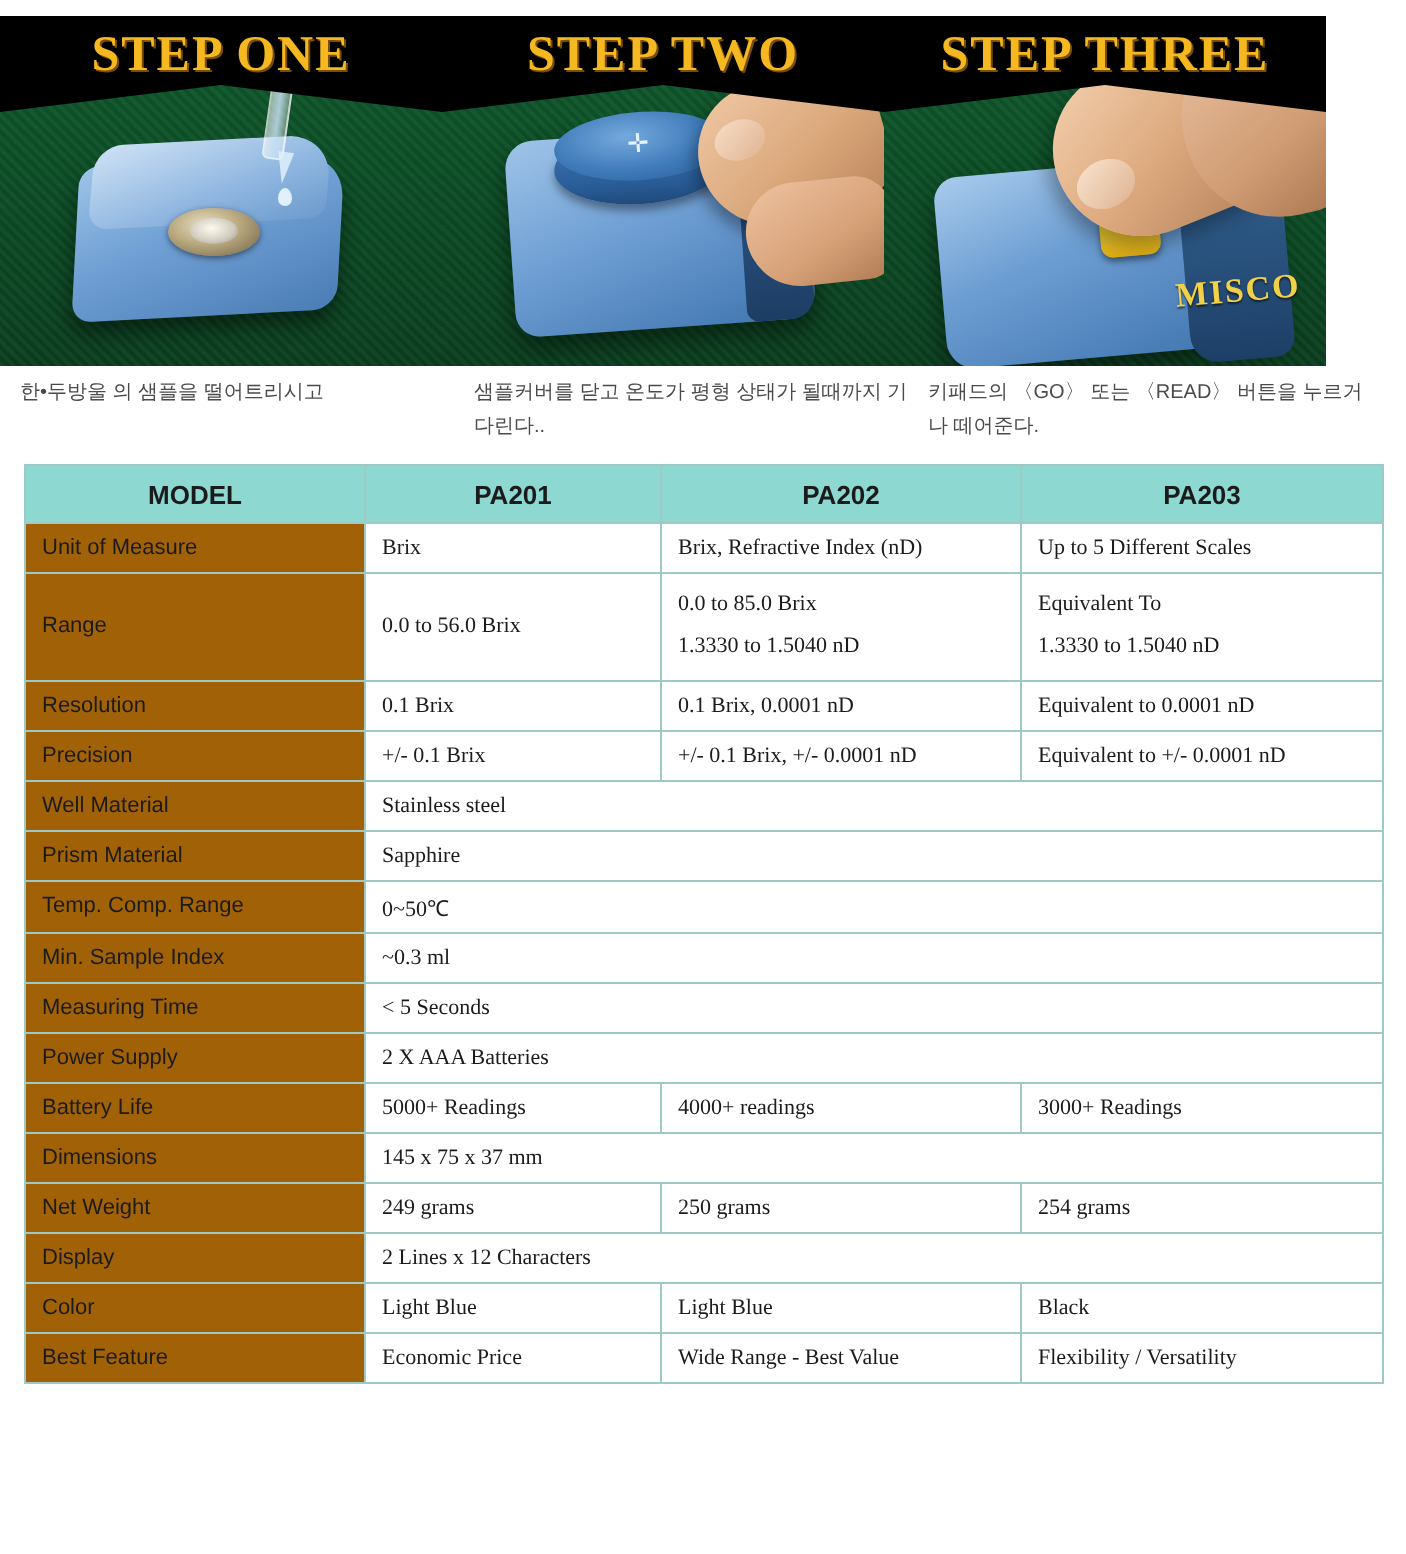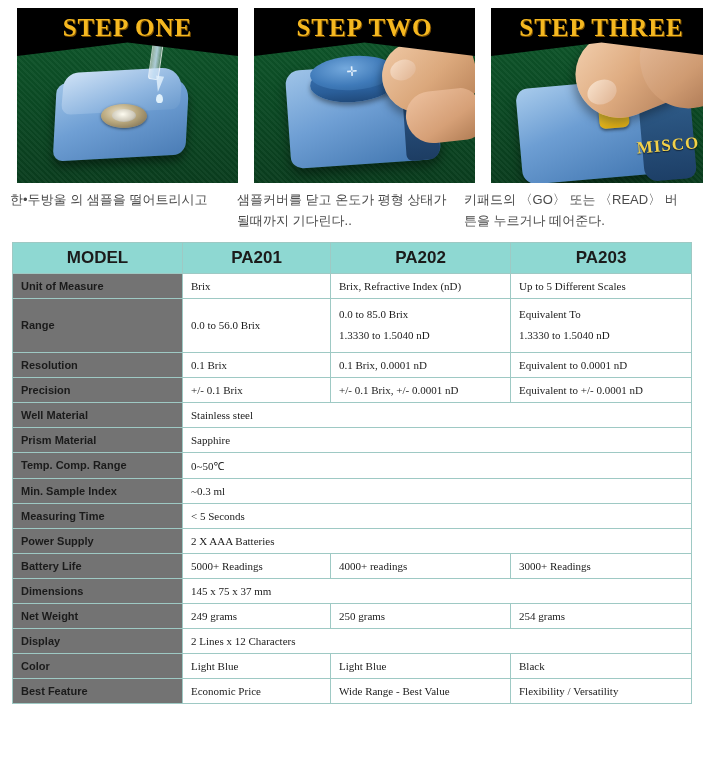--- a/index.html
+++ b/index.html
@@ -11,22 +11,22 @@
     width: 703px;
     height: 777px;
     font-family: "Liberation Sans", sans-serif;
     position: relative;
     overflow: hidden;
   }
 
   
   .steps {
     display: flex;
-    gap: 16px;
-    padding: 8px 8px 0 17px;
+    gap: 0;
+    padding: 8px 8px 0 0;
     box-sizing: border-box;
   }
   .step {
     width: 221px;
     position: relative;
   }
   .step-photo {
     position: relative;
     width: 221px;
     height: 175px;
@@ -269,21 +269,21 @@
 
   
   .captions {
     display: flex;
     gap: 4px;
     padding: 6px 8px 0 8px;
     box-sizing: border-box;
   }
   .caption {
     width: 221px;
-    font-size: 13px;
+    font-size: 10px;
     color: #4a4a4a;
     line-height: 1.65;
     padding-left: 2px;
   }
 
   
   .table-wrap {
     padding: 10px 12px 0 12px;
     box-sizing: border-box;
   }
@@ -297,28 +297,28 @@
   table.spec th, table.spec td {
     border: 1px solid #9ec9c4;
     padding: 5px 8px;
     vertical-align: middle;
     height: 14px;
   }
   table.spec thead th {
     background: #8ed8d2;
     font-weight: bold;
     text-align: center;
-    font-size: 17px;
+    font-size: 13px;
     height: 18px;
   }
   td.rowlabel {
-    font-weight: bold;
+    font-weight: normal;
     text-align: left;
     padding-left: 14px;
-    background: #737373;
+    background: #a16207;
   }
   td.val { text-align: left; font-family: Liberation Serif, serif; }
   td.ctr { text-align: left; }
   td.two-line { line-height: 1.95; }
   .col-label { width: 170px; }
   .col-a { width: 148px; }
   .col-b { width: 180px; }
   .col-c { width: 181px; }
 </style>
 </head>

